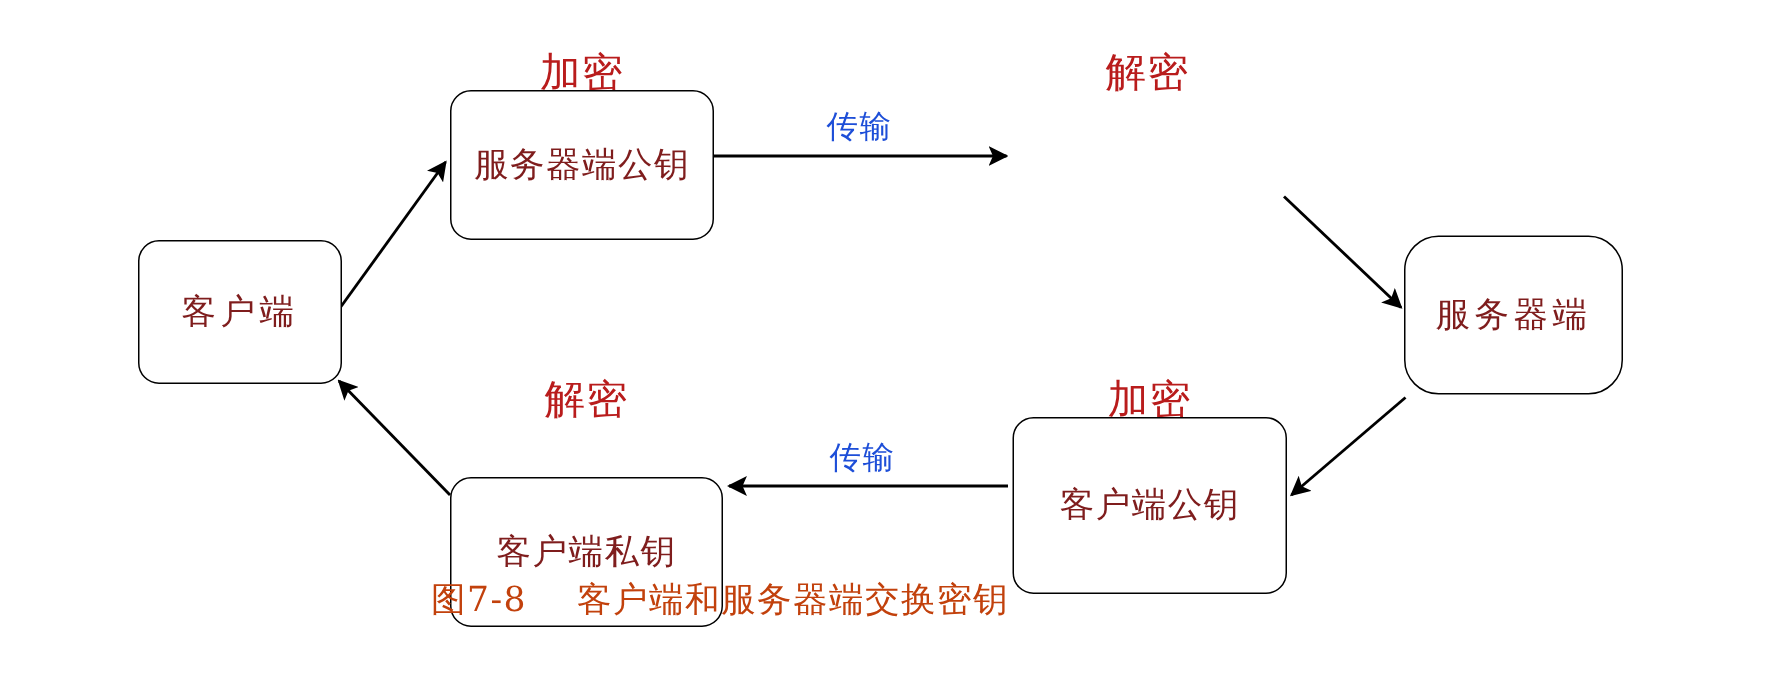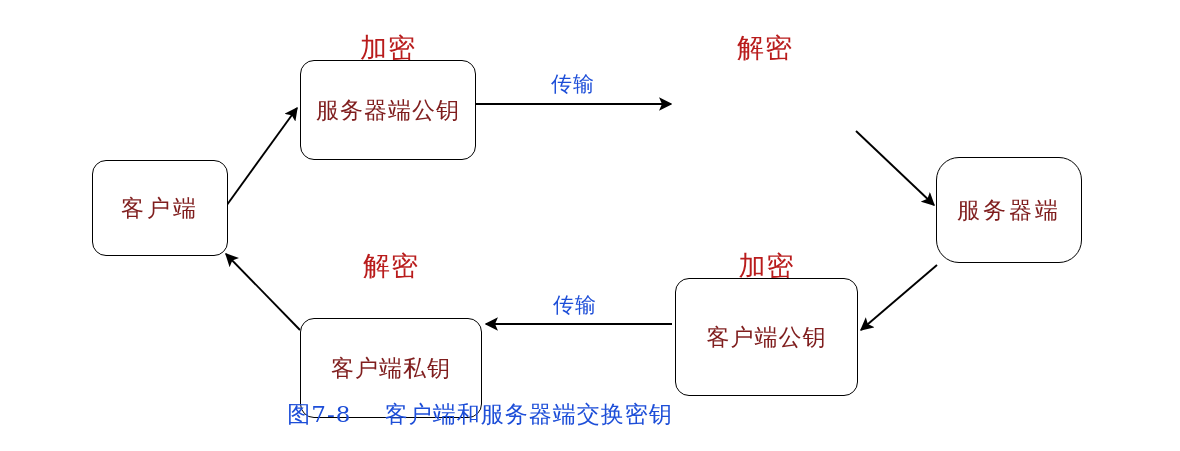--- a/index.html
+++ b/index.html
@@ -58,25 +58,25 @@
     font-size: 21px;
     color: #1d4ed8;
     white-space: nowrap;
     letter-spacing: 1px;
     background: #ffffff;
     padding: 0 6px;
   }
   #caption {
     position: absolute;
     left: 0;
-    top: 399px;
+    top: 384px;
     width: 960px;
     text-align: center;
     font-size: 23px;
-    color: #1d4ed8;
+    color: #c2410c;
     letter-spacing: 1px;
     white-space: pre;
   }
 </style>
 </head>
 <body>
 
 <div id="canvas">
 
   <svg id="edges" viewBox="0 0 1180 451" xmlns="http://www.w3.org/2000/svg">

